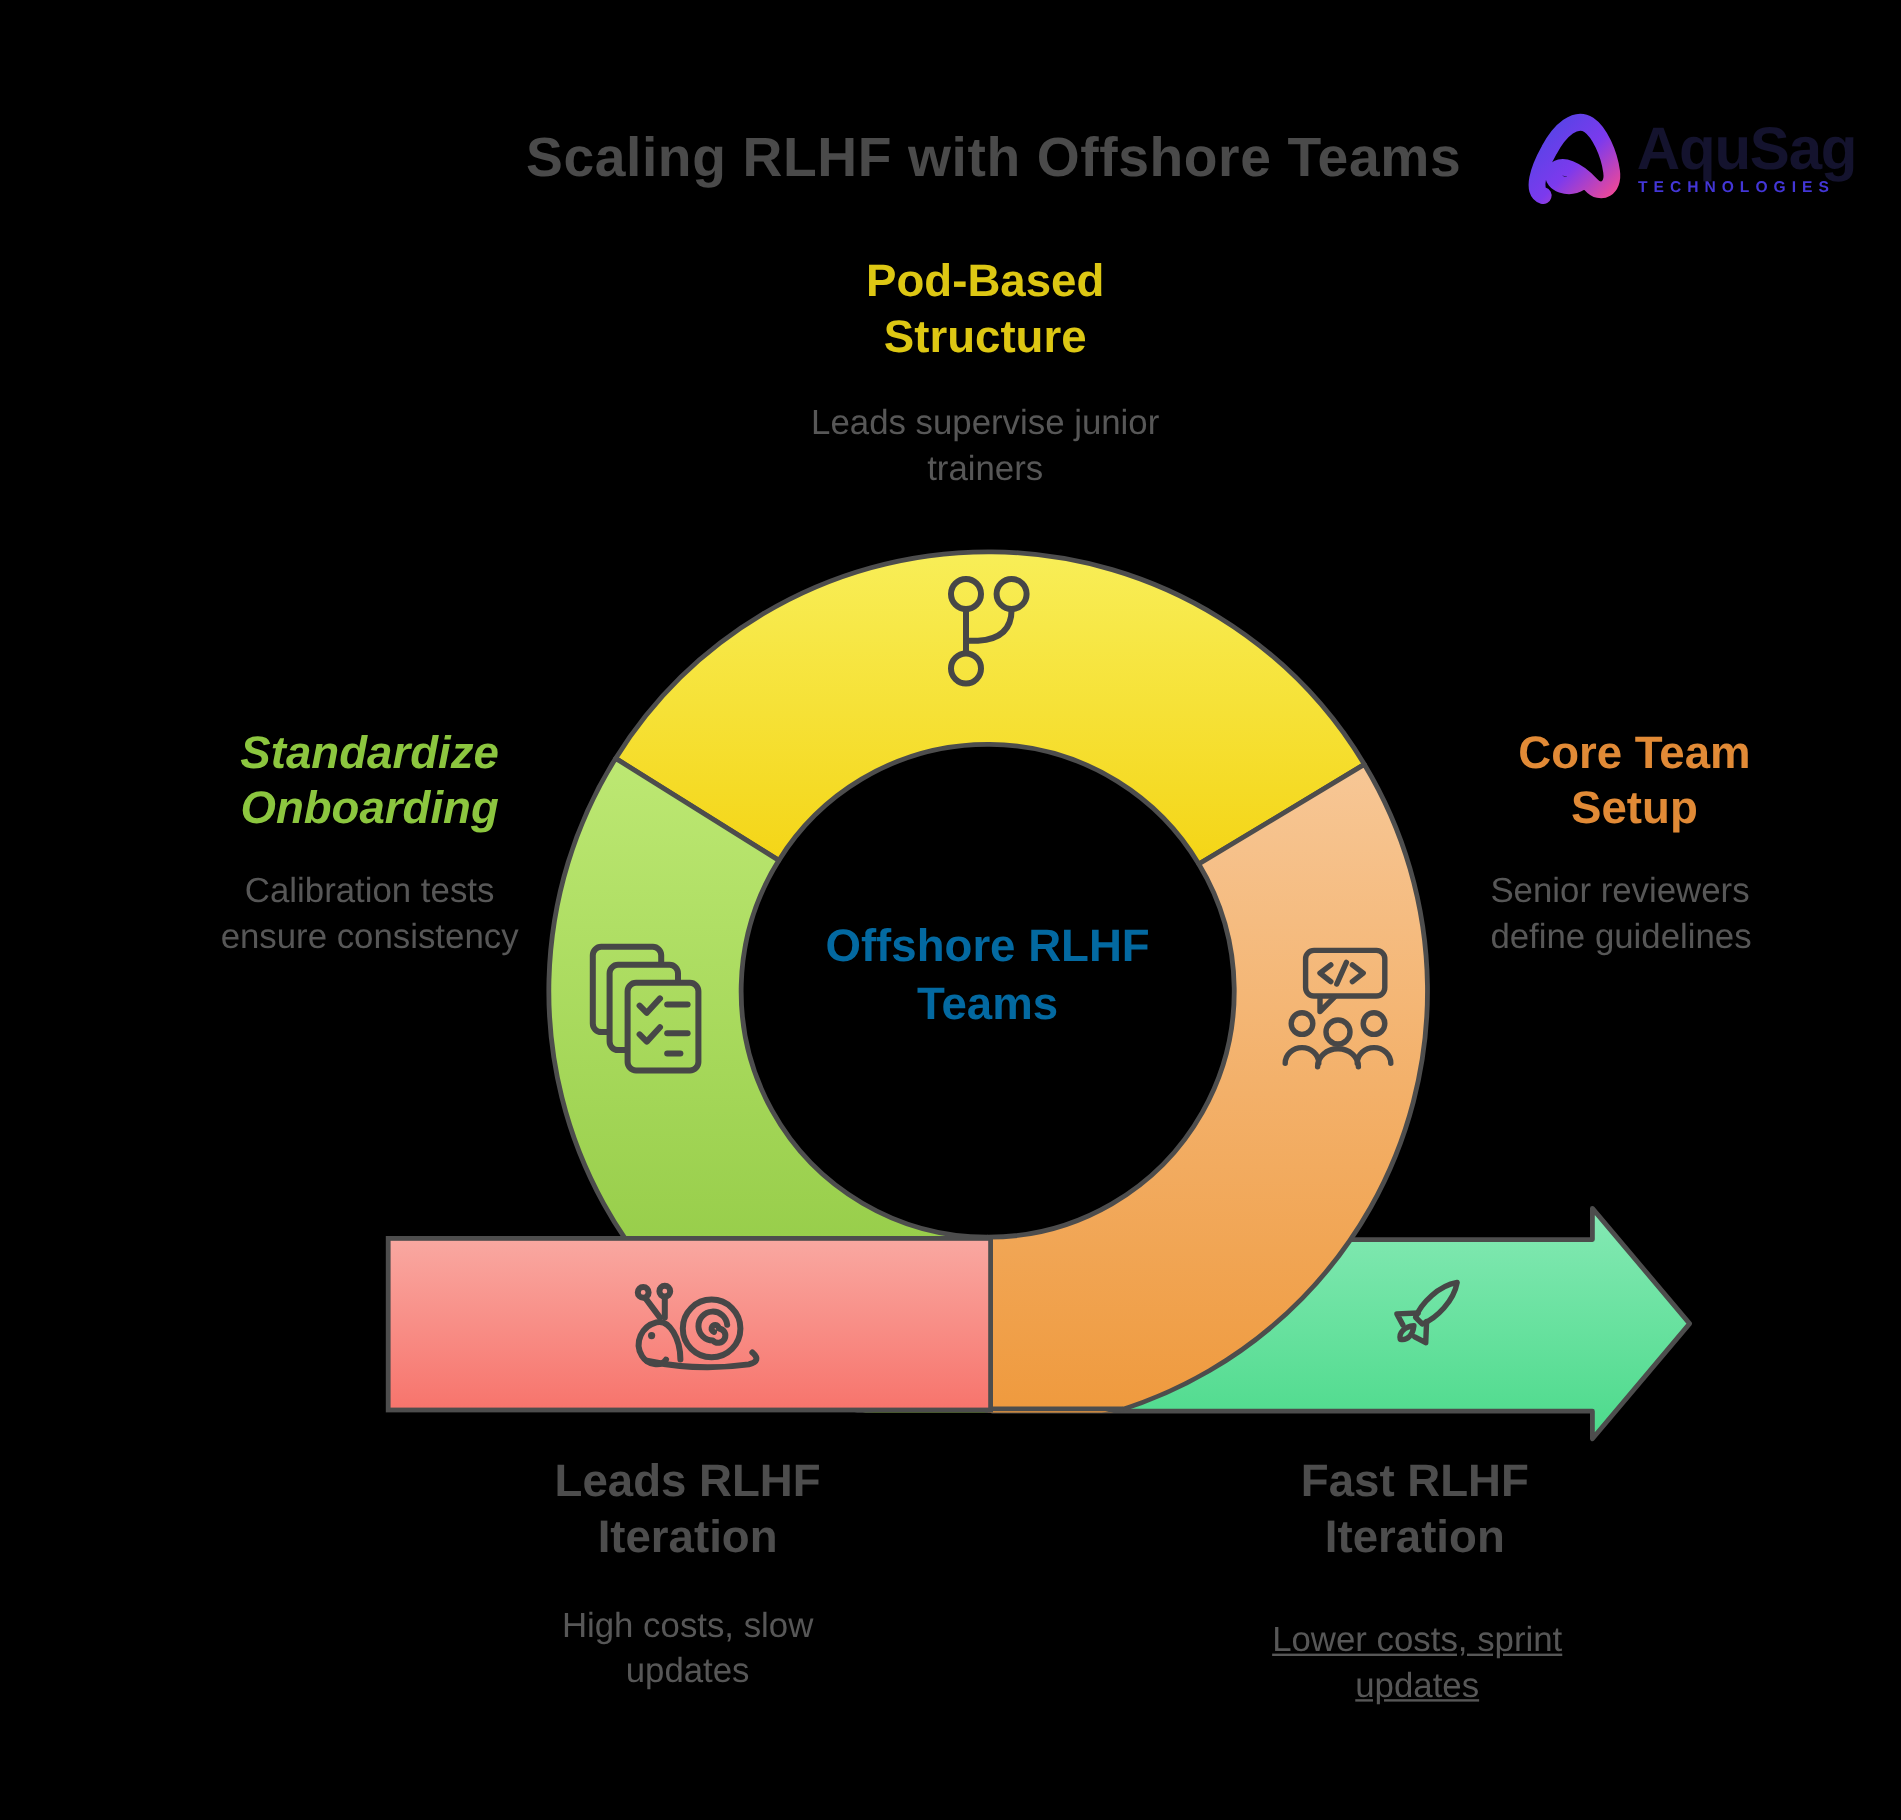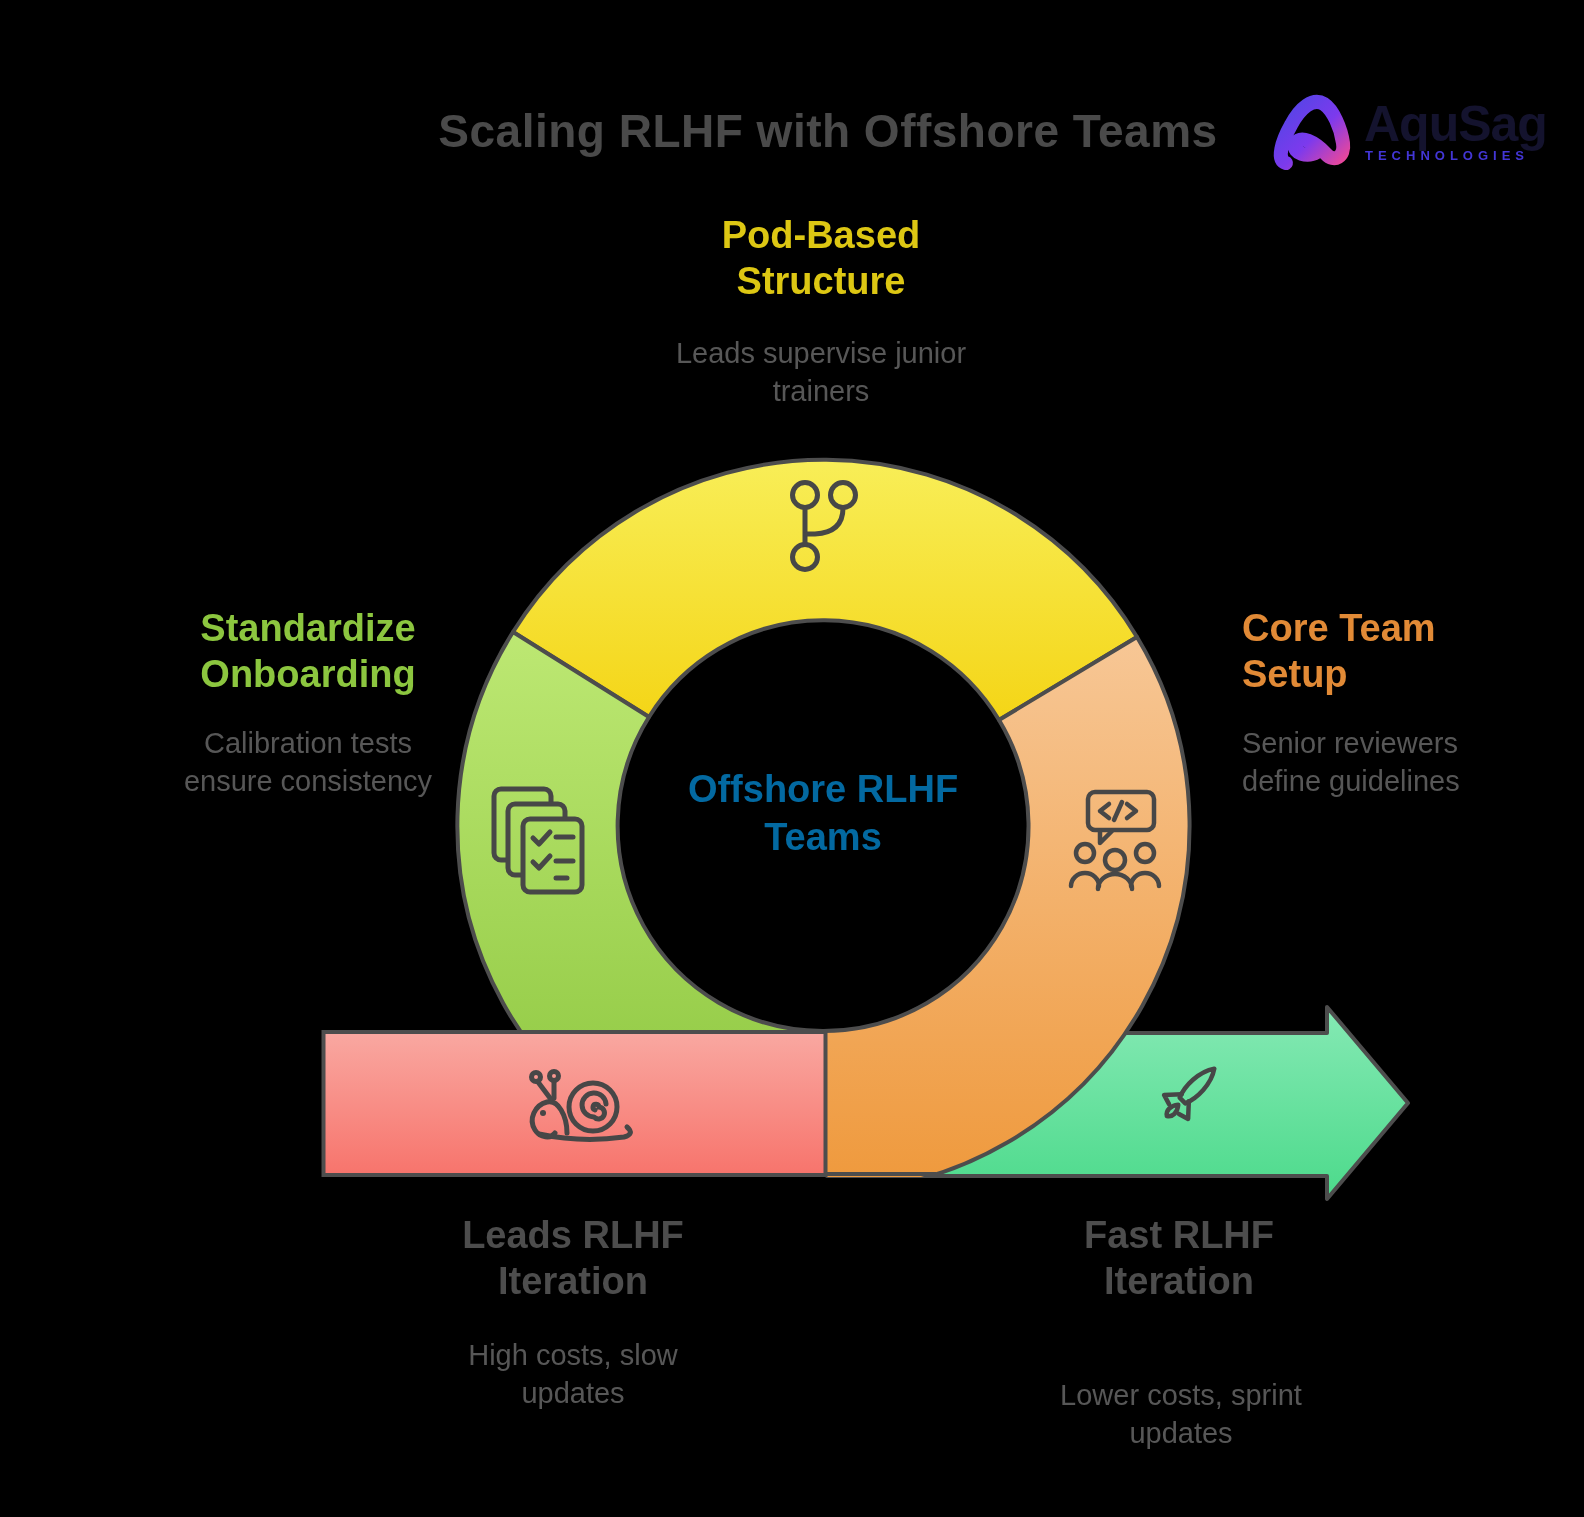--- a/index.html
+++ b/index.html
@@ -10,28 +10,28 @@
   }
   .abs{position:absolute;}
   .title{
     left:292px;top:104px;width:1000px;text-align:center;
     font-size:46px;font-weight:700;color:#4a4a4a;letter-spacing:.5px;
   }
   .node-title{font-size:38px;font-weight:700;line-height:1.22;}
   .node-desc{font-size:29px;font-weight:400;line-height:1.32;color:#575757;}
   .t-top   {left:635px; top:212px; width:300px; text-align:center; color:#ddc713;}
   .d-top   {left:635px; top:334px; width:300px; text-align:center;}
-  .t-left  {left:122px; top:605px; width:300px; text-align:center; color:#8cc63f;}
+  .t-left  {left:122px; top:605px; width:300px; text-align:center; color:#8cc63f;font-style:italic;}
   .d-left  {left:122px; top:724px; width:300px; text-align:center;}
-  .t-right {left:1206px;top:605px; width:240px; text-align:left;  color:#e18a36;}
+  .t-right {left:1206px;top:605px; width:240px; text-align:center;  color:#e18a36;}
   .d-right {left:1206px;top:724px; width:250px; text-align:left;}
   .t-bl    {left:407px; top:1212px;width:260px; text-align:center; color:#4d4d4d;}
   .d-bl    {left:397px; top:1336px;width:280px; text-align:center;}
   .t-br    {left:1013px;top:1212px;width:260px; text-align:center; color:#4d4d4d;}
-  .d-br    {left:1000px;top:1376px;width:290px; text-align:center;}
+  .d-br    {left:1000px;top:1348px;width:290px; text-align:center;text-decoration:underline;}
   .center-label{
     left:622px;top:766px;width:330px;text-align:center;
     font-size:38px;font-weight:700;line-height:1.25;color:#0369a1;
   }
   .logo-name{
     left:1328px;top:95px;width:220px;
     font-size:50px;font-weight:800;color:#14132e;letter-spacing:-1px;
   }
   .logo-sub{
     left:1329px;top:148px;width:230px;

